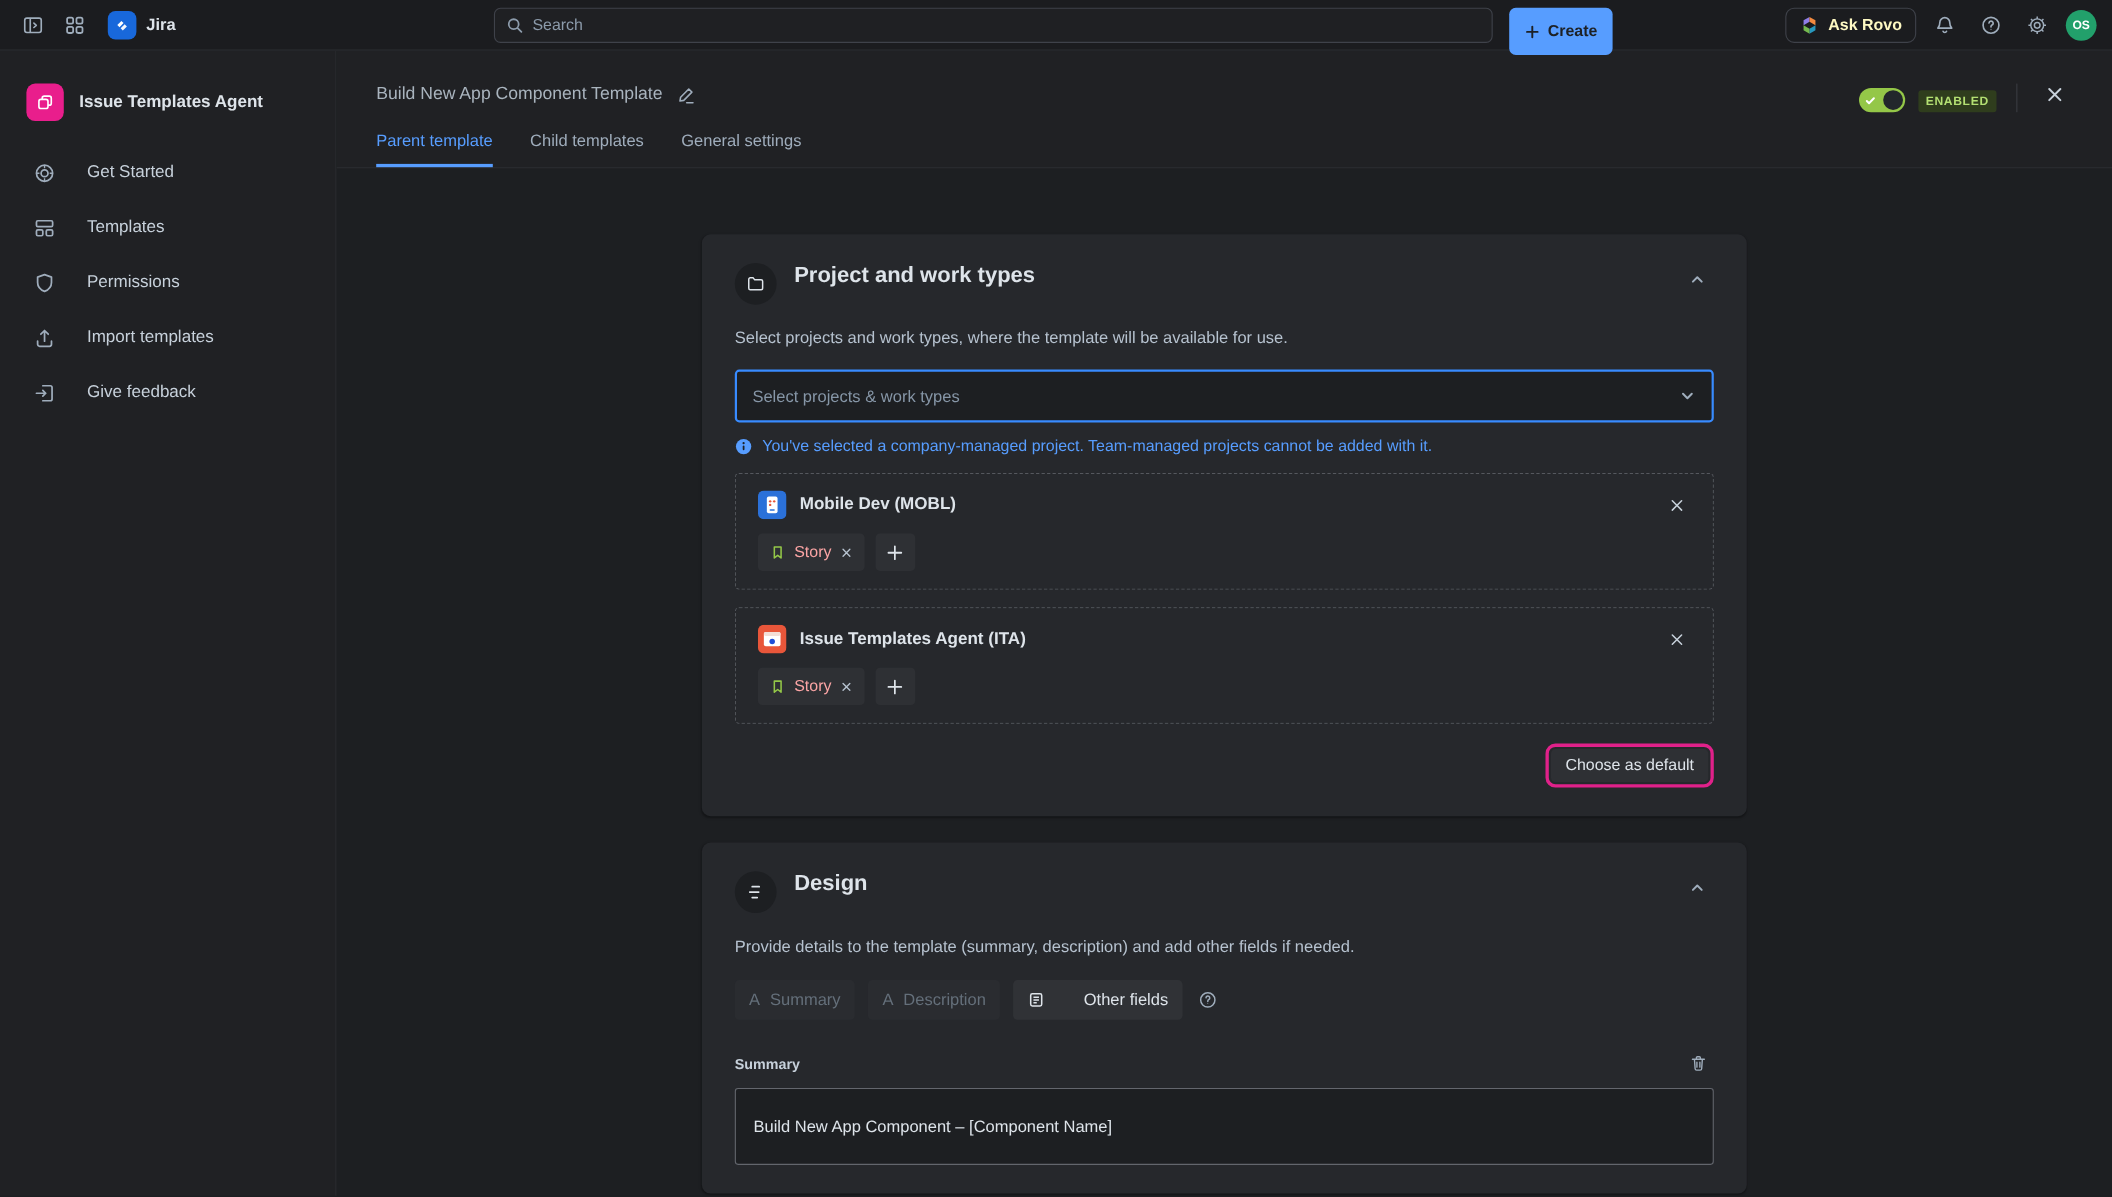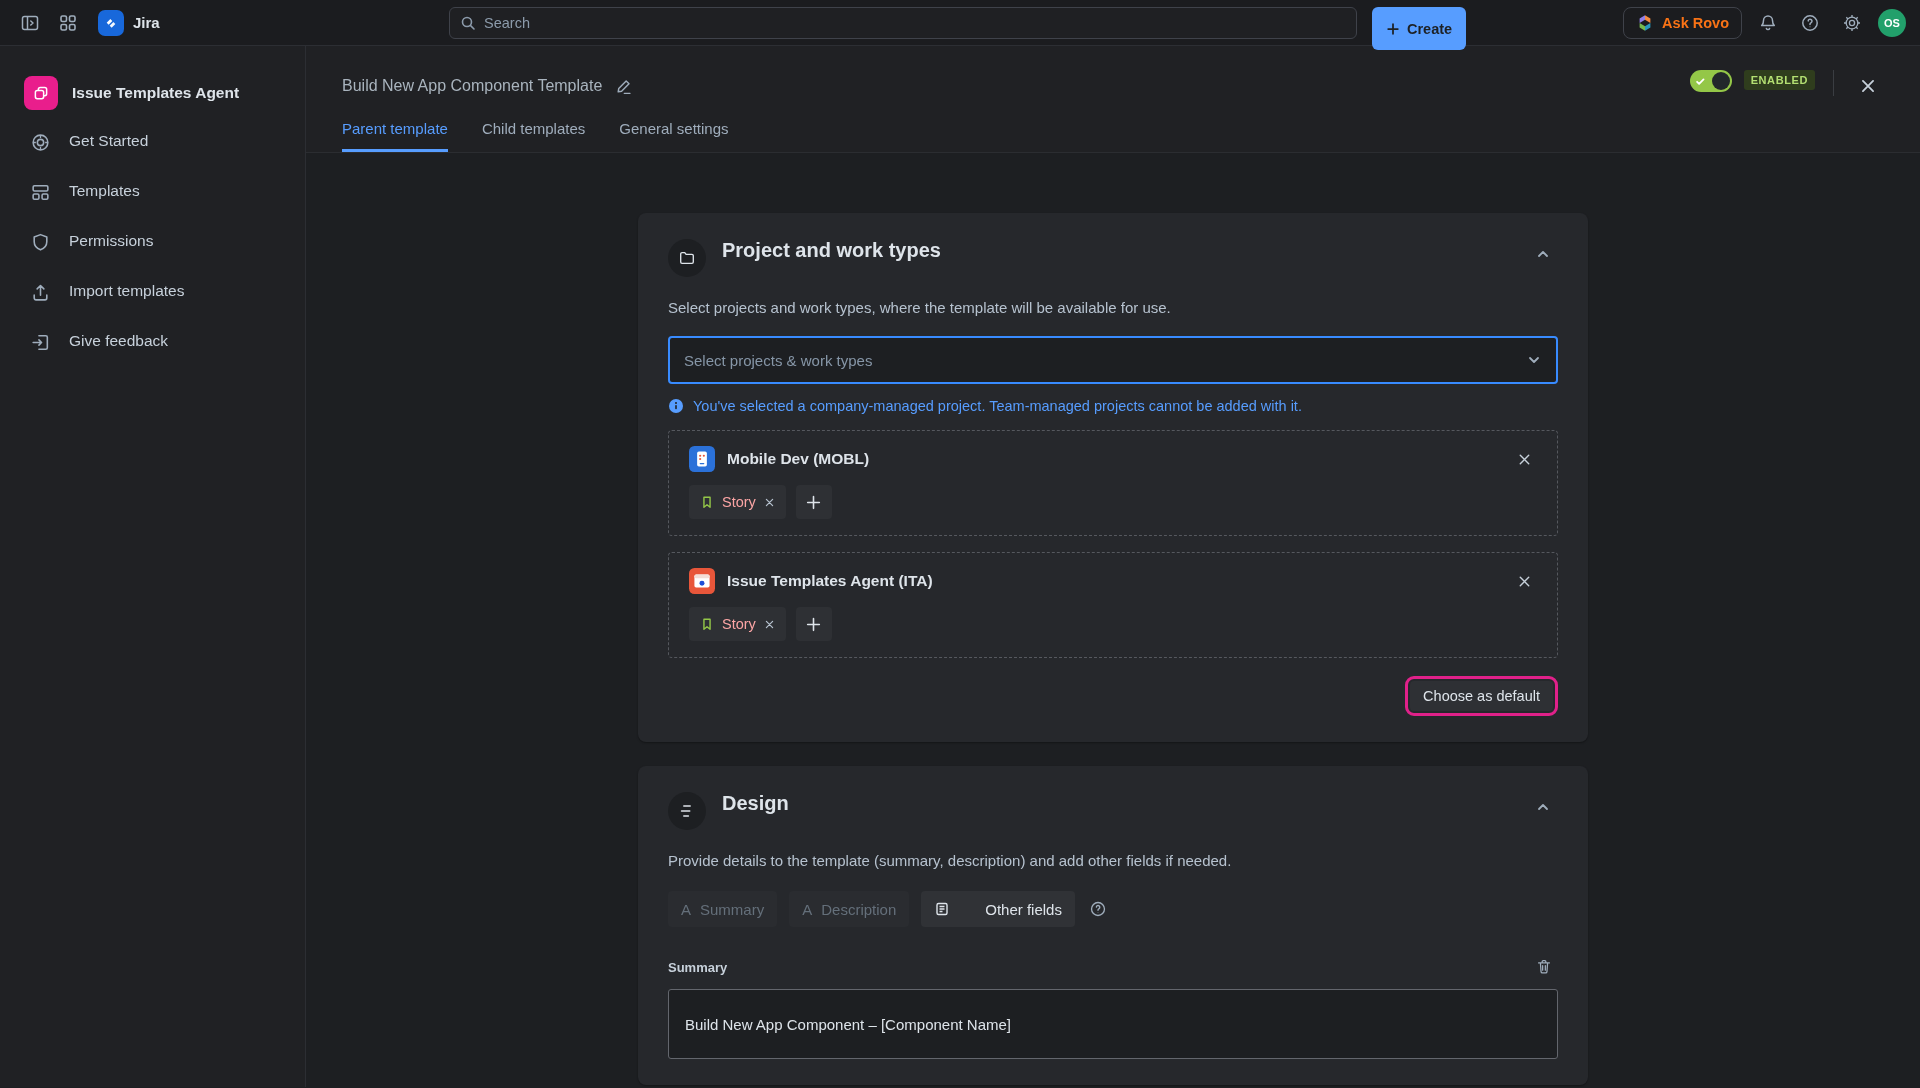--- a/index.html
+++ b/index.html
@@ -39,52 +39,52 @@
   .search-wrap input::placeholder { color:#8c9bab; }
   .create-btn {
     position:absolute; left:1372px; top:7px; height:43px;
     background:#579dff; color:#1d2125; font-weight:600; font-size:14.5px;
     border-radius:6px; padding:0 14px; display:flex; align-items:center; gap:7px;
   }
   .nav-right { margin-left:auto; display:flex; align-items:center; gap:10px; }
   .rovo-btn {
     height:32px; border:1px solid #3f424a; border-radius:8px;
     display:flex; align-items:center; gap:8px; padding:0 12px;
-    color:#f97316; font-size:14.5px; font-weight:600;margin-left:20px;
+    color:#fef9c3; font-size:14.5px; font-weight:600;margin-left:20px;
   }
   .avatar {
     width:28px; height:28px; border-radius:50%; background:#22a06b;
     color:#fff; font-size:11px; font-weight:700;
     display:flex; align-items:center; justify-content:center;
   }
 
   
   .app { display:flex; height:1041px; }
   .sidebar {
     width:306px; background:#202124; border-right:1px solid #2c2e33;
     padding:30px 12px 0 24px; flex-shrink:0;
   }
   .sb-head { display:flex; align-items:center; gap:14px; margin-bottom:22px; }
   .sb-app-icon {
     width:34px; height:34px; border-radius:8px; background:#e91e8c;
     display:flex; align-items:center; justify-content:center;
   }
   .sb-head .sb-title { font-weight:700; font-size:15.5px; color:#dee4ea; }
   .sb-item {
-    display:flex; gap:18px; height:50px;
+    display:flex; align-items:center; gap:28px; height:50px;
     color:#c7d1db; font-size:15.5px; border-radius:6px; cursor:pointer; padding-left:5px;
   }
   .sb-item .sb-ico { width:22px; color:#9fadbc; display:flex; justify-content:center; }
 
   .main { flex:1; display:flex; flex-direction:column; background:#1d1f22; }
   .page-header { background:#202124; padding:20px 36px 0; border-bottom:1px solid #2b2d31; }
   .title-row { display:flex; align-items:center; height:40px; position:relative; }
   .page-title { font-size:16px; font-weight:500; color:#a9b4be; }
   .edit-btn { color:#9fadbc; margin-left:12px; }
-  .header-right { position:absolute; right:0; top:4px; display:flex; align-items:flex-start; gap:12px; }
+  .header-right { position:absolute; right:0; top:4px; display:flex; align-items:flex-end; gap:12px; }
   .toggle {
     width:42px; height:22px; border-radius:12px; background:#94c748;
     position:relative; display:flex; align-items:center; padding-left:5px; cursor:pointer;
   }
   .toggle .knob {
     position:absolute; right:2px; top:2px; width:18px; height:18px;
     border-radius:50%; background:#22272b;
   }
   .lozenge {
     background:#2f3d1d; color:#b3df72; font-size:11px; font-weight:700;

